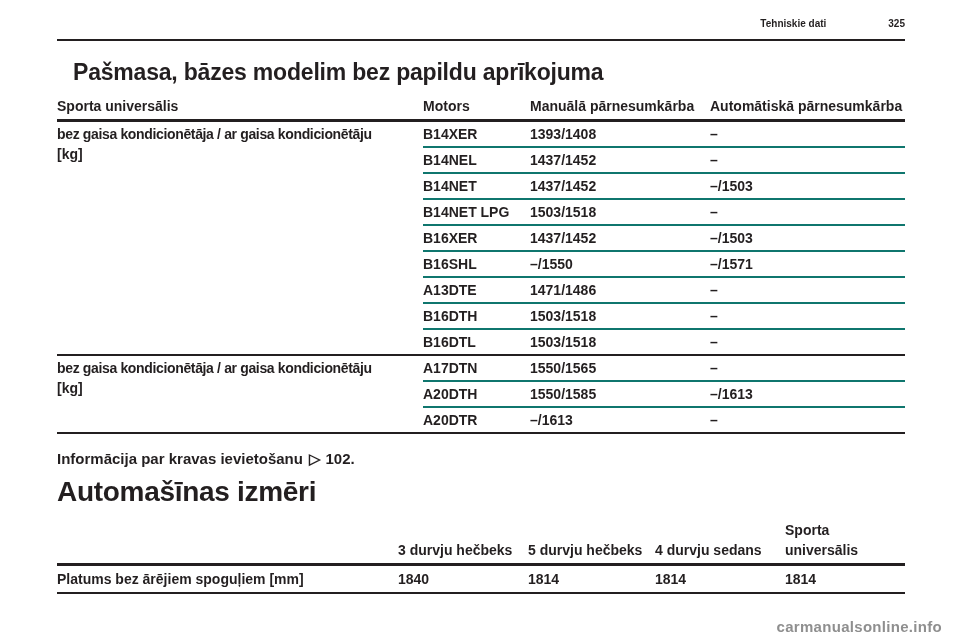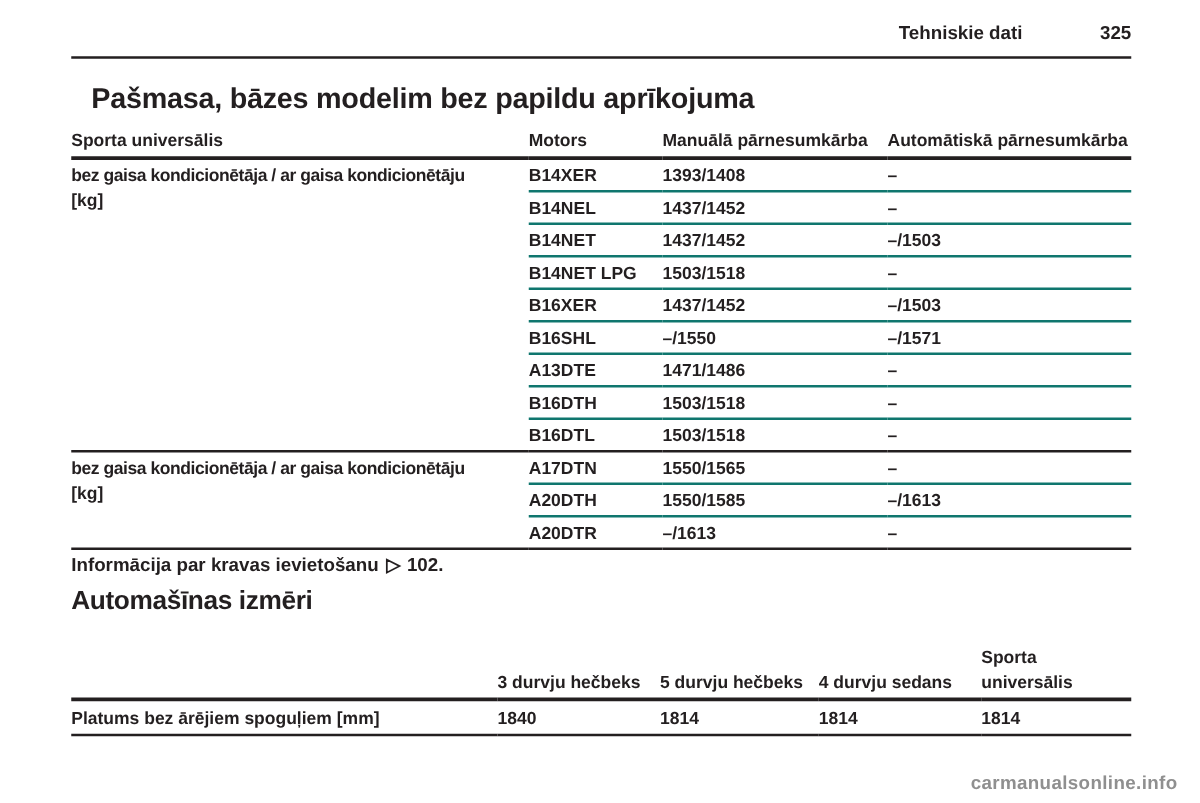--- a/index.html
+++ b/index.html
@@ -18,21 +18,21 @@
   }
   .content { padding: 0 55px 0 57px; }
 
   
   .page-header {
     display: flex;
     justify-content: flex-end;
     align-items: baseline;
     padding-top: 18px;
     font-weight: bold;
-    font-size: 15px;
+    font-size: 10px;
   }
   .page-header .page-number { margin-left: 62px; }
   .header-rule {
     height: 2px;
     background: #231f20;
     margin-top: 10px;
   }
 
   
   .weight-title {
@@ -56,33 +56,33 @@
   }
   .weight-table { border-bottom: 2px solid #231f20; }
   .weight-table tbody tr + tr td { border-top: 2px solid #0f766e; }
   .weight-table tbody.group-2 tr:first-child td { border-top: 2px solid #231f20; }
   .group-label-cell { padding-right: 6px; }
   .group-label-line { white-space: nowrap; letter-spacing: -0.35px; }
 
   
   .note { font-size: 15px; font-weight: bold; margin: 0; }
   .note1 { margin-top: 16px; }
-  .note2 { margin-top: 3px; }
+  .note2 { margin-top: 16px; }
   .ref-arrow {
     display: inline-block;
     margin: 0 5px 0 6px;
     font-weight: bold;
   }
 
   
   .dims-title {
-    font-size: 21px;
+    font-size: 28px;
     font-weight: bold;
     letter-spacing: -0.3px;
-    margin: 8px 0 20px 0;
+    margin: 8px 0 10px 0;
   }
   .dims-table thead th {
     border-bottom: 3px solid #231f20;
     padding-bottom: 3px;
     vertical-align: bottom;
   }
   .dims-table { border-bottom: 2px solid #231f20; }
   .dims-table tbody tr + tr td { border-top: 2px solid #231f20; }
   .dims-table td { padding-top: 3px; padding-bottom: 3px; }
 

